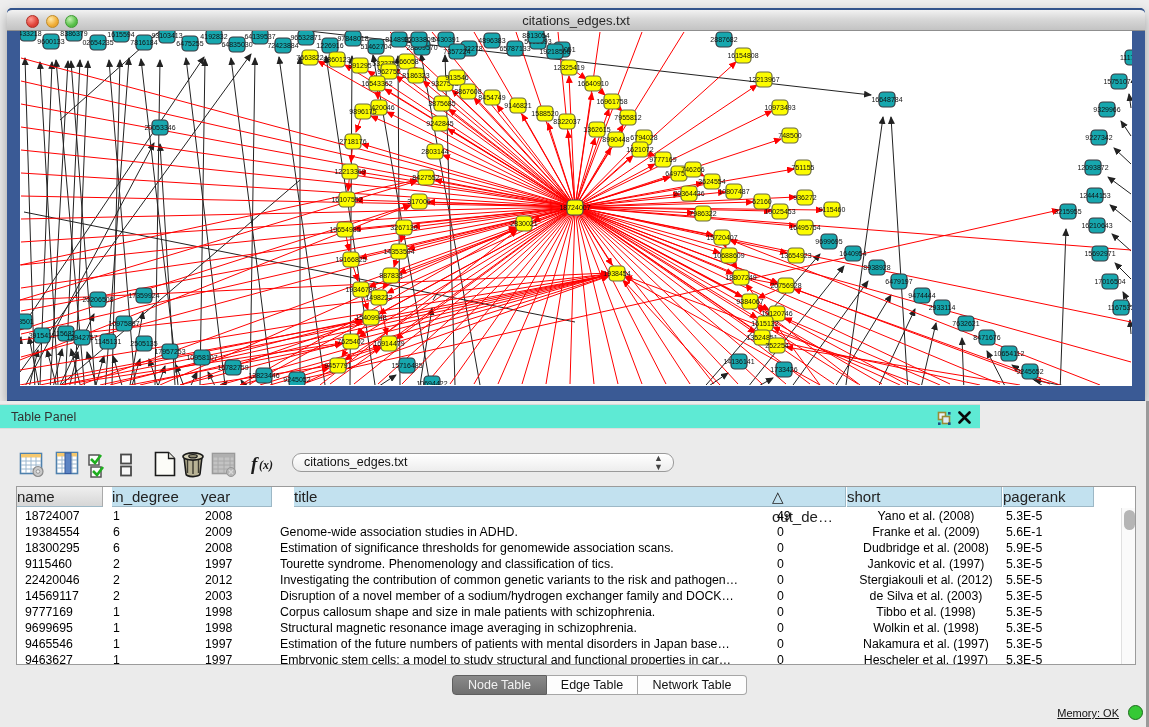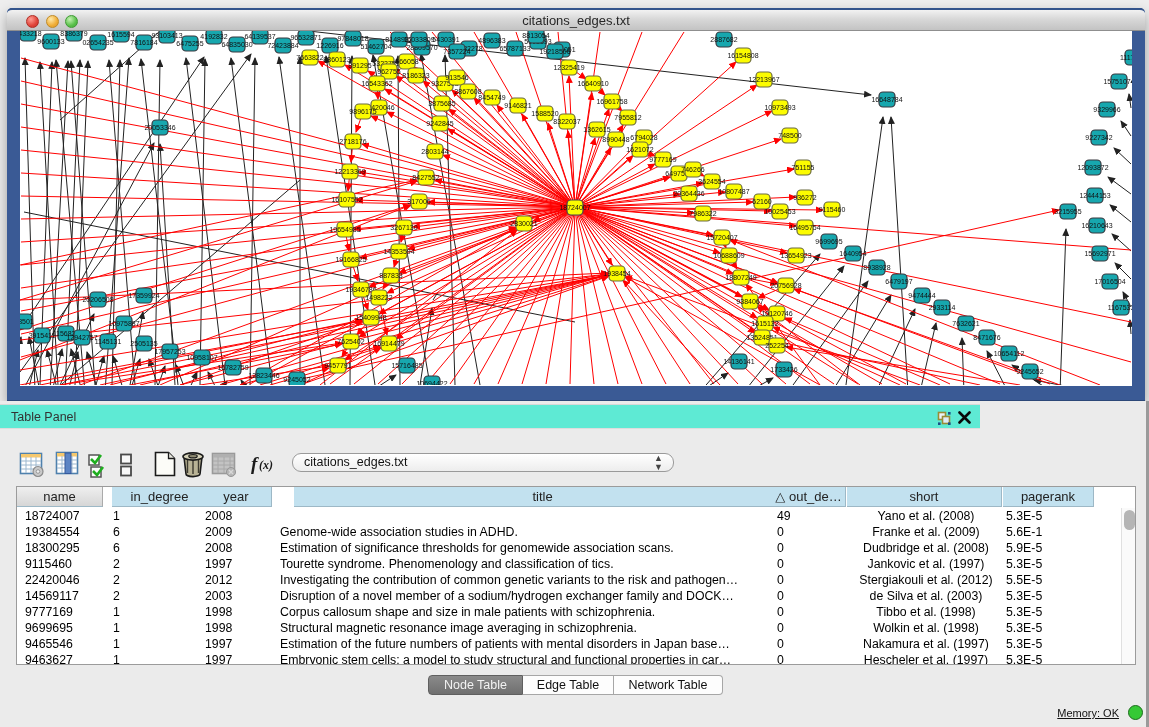--- a/index.html
+++ b/index.html
@@ -32,35 +32,35 @@
   border:1px solid #9a9a9a; border-radius:9px;
   background:linear-gradient(#ffffff,#ededed); font-size:12.5px; color:#111;
   line-height:17px; padding-left:11px; }
 #combo .ar { position:absolute; right:10px; top:0px; font-size:9px; color:#444; line-height:9px; }
 
 
 #tbl { position:absolute; left:16px; top:486px; width:1120px; height:179px;
   background:#fff; border:1px solid #9b9b9b; overflow:hidden; }
 .th { position:absolute; top:0; height:20px; background:#c2e1ef;
   border-right:1px solid #9db8c6; border-bottom:1px solid #9db8c6;
-  font-size:13px; color:#222; text-align:center; line-height:20px; }
+  font-size:15px; color:#222; line-height:20px; }
 .trow { position:absolute; left:0; width:1122px; height:16px; font-size:12.3px;
   color:#000; line-height:16px; white-space:nowrap; }
 .trow span { position:absolute; top:0; }
 .c1 { left:8px; } .c2 { left:96px; } .c3 { left:188px; } .c4 { left:263px; }
 .c5 { left:760px; } .c6 { left:832px; width:154px; text-align:center; } .c7 { left:989px; }
 
 
 #sbar { position:absolute; left:1104px; top:21px; width:16px; height:157px;
   background:#fafafa; border-left:1px solid #e0e0e0; }
 #sbar .thumb { position:absolute; left:2px; top:2px; width:11px; height:20px;
   background:#b5b5b5; border-radius:9px; }
 
 
-#tabs { position:absolute; left:428px; top:675px; width:296px; height:20px;
+#tabs { position:absolute; left:452px; top:675px; width:296px; height:20px;
   font-size:12.5px; }
 #tabs .b { position:absolute; top:0; height:20px; line-height:19px; text-align:center;
   background:#fdfdfd; border:1px solid #a6a6a6; color:#111; }
 #tabs .sel { background:linear-gradient(#8a8a8a,#6f6f6f); color:#f2f2f2; border-color:#5f5f5f; }
 
 #memtxt { position:absolute; right:30px; top:707px; font-size:11px; color:#111;text-decoration:underline; }
 #memdot { position:absolute; right:6px; top:705px; width:15px; height:15px; border-radius:50%;
   background:#35c935; border:1.5px solid #1c6b1c; }
 </style></head><body>
 

